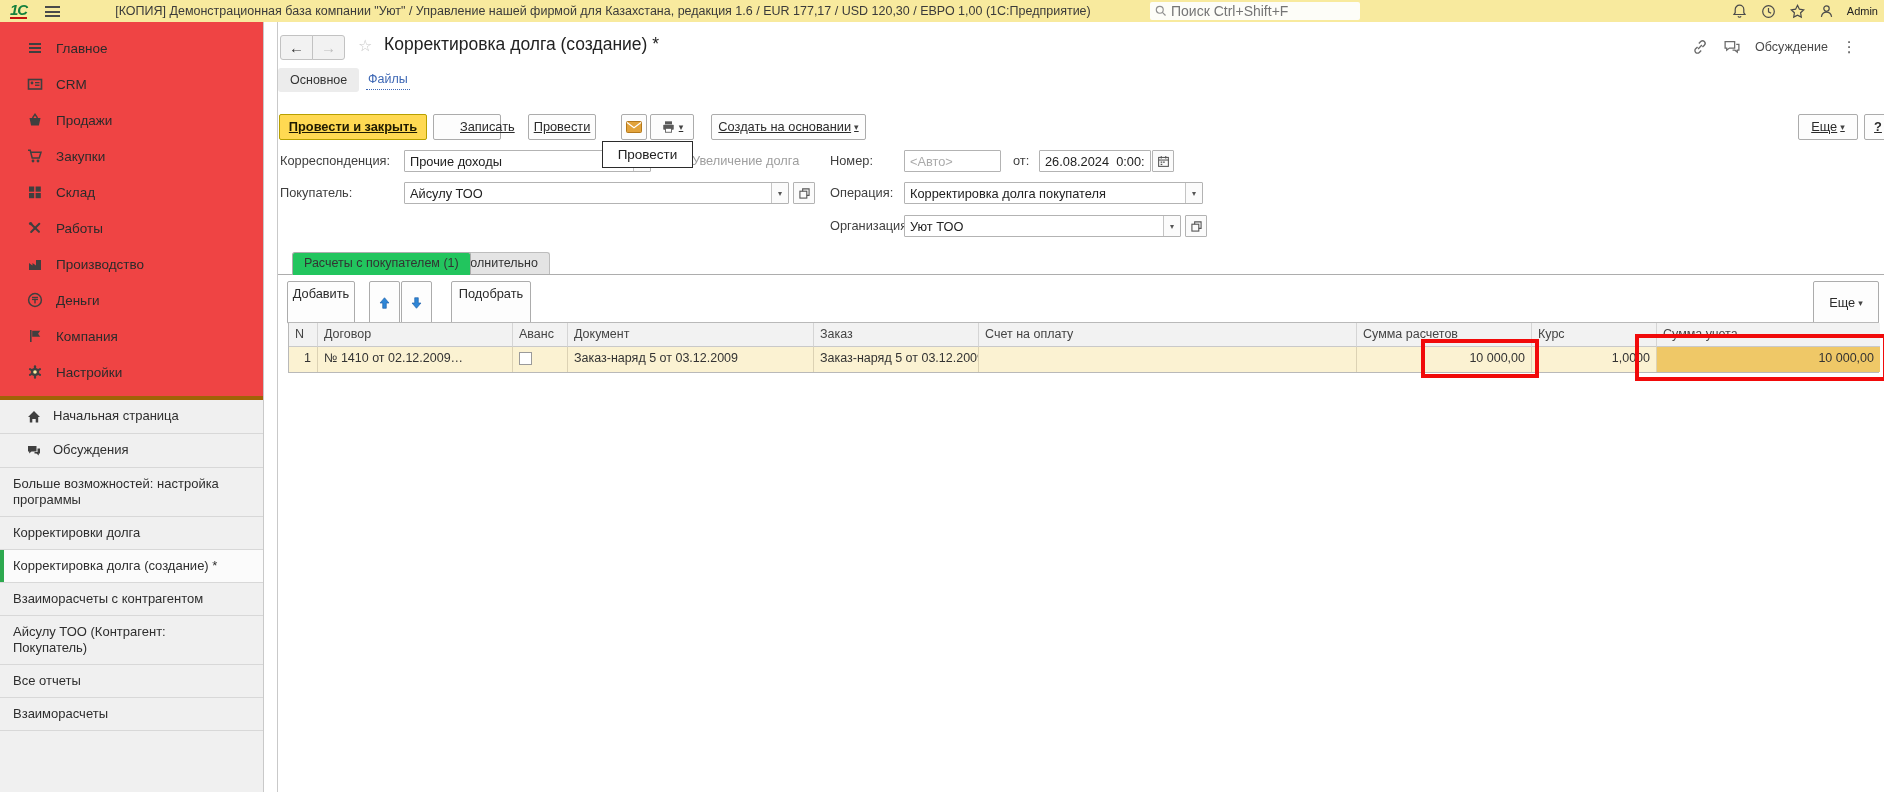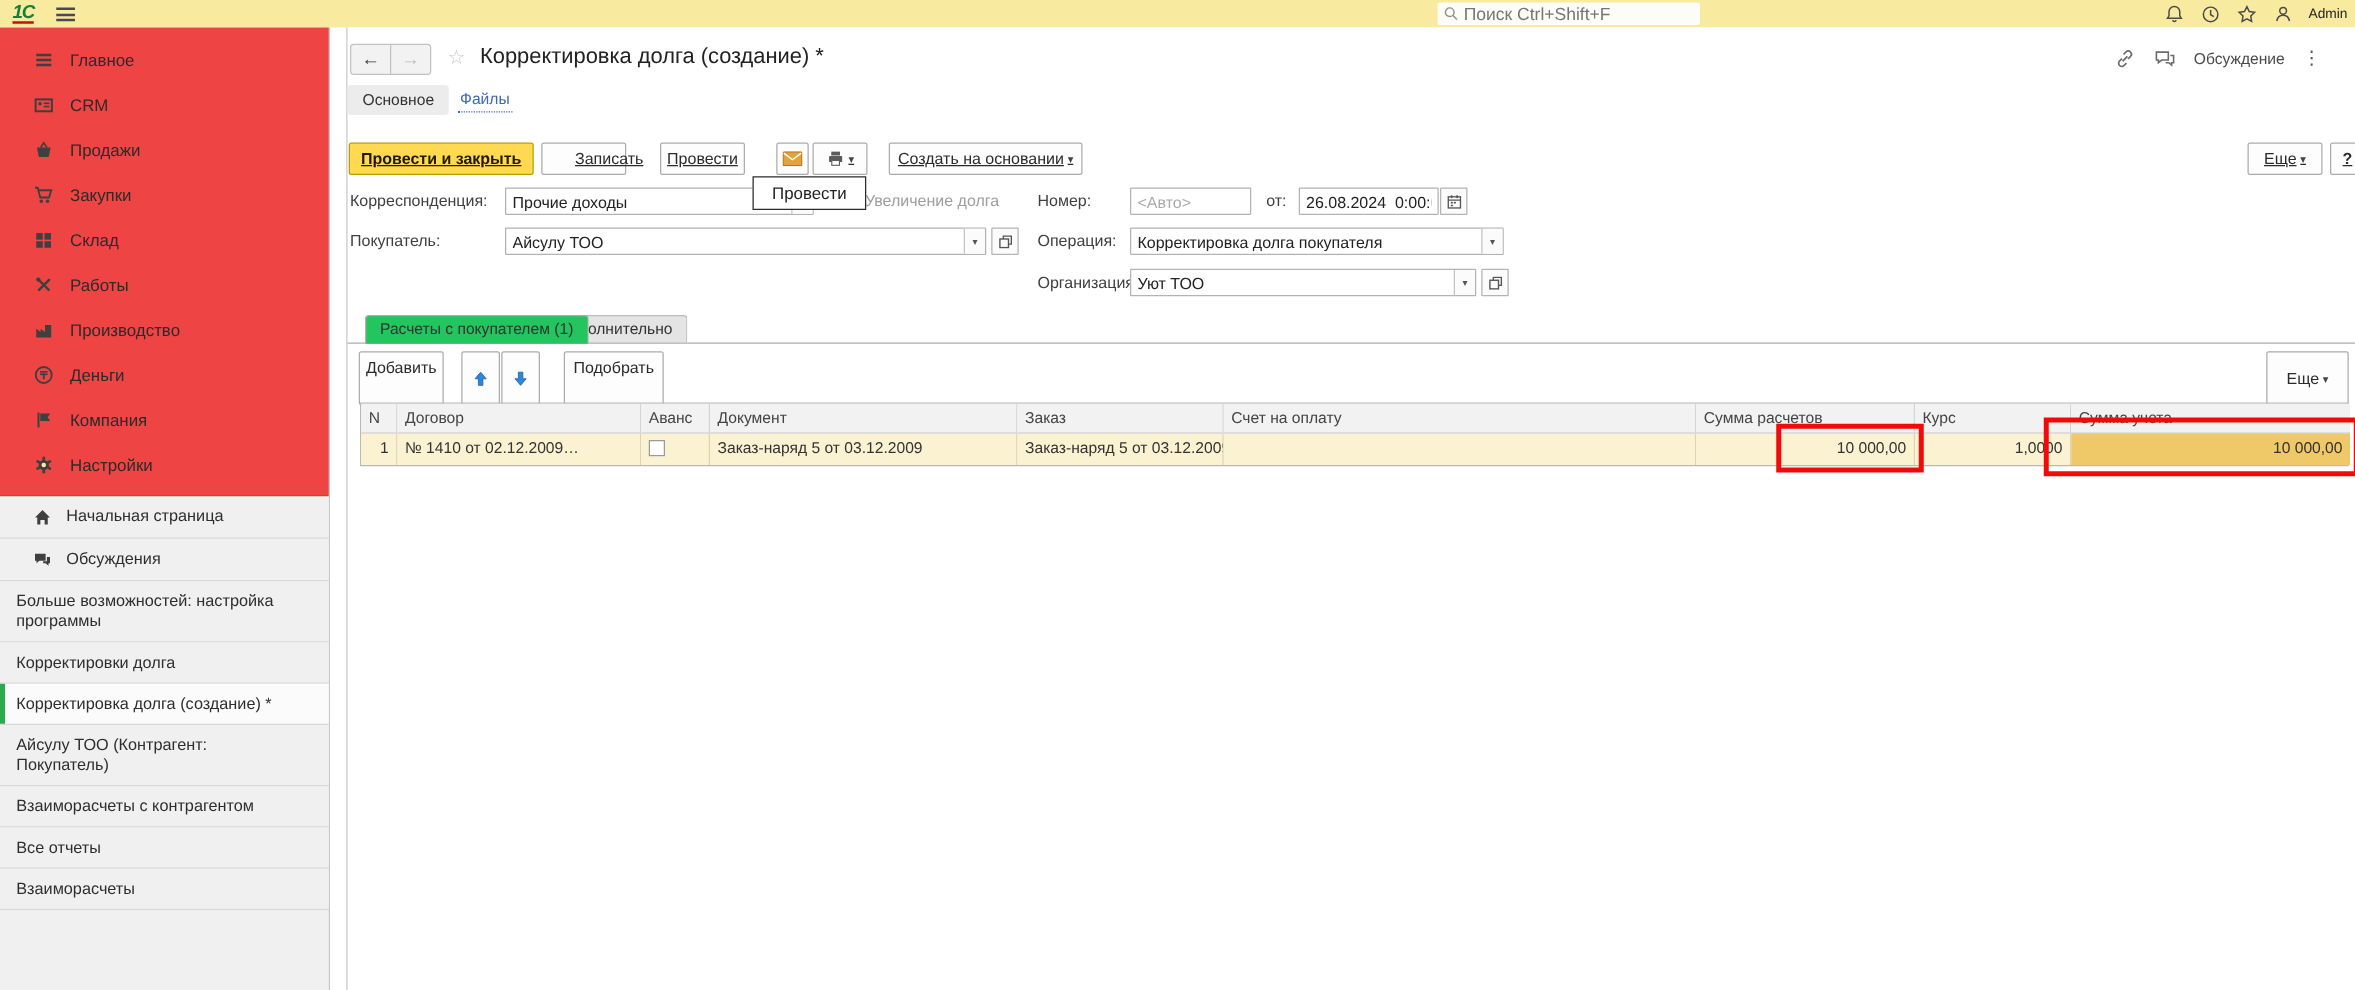--- a/index.html
+++ b/index.html
@@ -25,21 +25,21 @@
 
   
   .sidebar { position:absolute; left:0; top:22px; width:264px; height:770px;
     border-right:1px solid #C9C9C9; background:#F0F0F0; }
   .side-yellow { background:#ef4444; padding-top:8px; padding-bottom:6px; }
   .ynav { height:36px; display:flex; align-items:center; padding-left:26px; cursor:default; }
   .ynav .ico { width:18px; height:16px; margin-right:12px; display:flex; align-items:center; justify-content:center; }
   .ynav .lbl { font-size:13.5px; color:#2B2B2B; }
   .gnav { background:#F0F0F0; border-bottom:1px solid #D8D8D8; padding:8px 10px 8px 26px;
     display:flex; align-items:flex-start; min-height:33px; position:relative; }
-  .gnav:first-child { border-top:1px solid #a16207; }
+  .gnav:first-child { border-top:4px solid #a16207; }
   .gnav .ico { width:18px; height:16px; margin-right:9px; margin-top:1px; }
   .gnav .lbl { font-size:13px; color:#2E2E2E; line-height:16px; }
   .gnav.noicon { padding-left:13px; }
   .gnav.active { background:#FBFBFB; }
   .gnav.active:before { content:""; position:absolute; left:0; top:0; bottom:0; width:4px; background:#2DA94F; }
 
   
   .main { position:absolute; left:277px; top:22px; width:1607px; height:770px;
     border-left:1px solid #C9C9C9; background:#fff; }
 
@@ -105,20 +105,21 @@
   .redbox.b2 { left:1357px; top:312px; width:252px; height:47px; }
 
   svg { display:block; }
 </style>
 </head>
 <body>
 
 <div class="topbar">
   <span class="logo1c">1С</span>
   <span class="hamb"></span>
+  <span class="apptitle">[КОПИЯ] Демонстрационная база компании "Уют" / Управление нашей фирмой для Казахстана, редакция 1.6 / EUR 177,17 / USD 120,30 / ЕВРО 1,00  (1С:Предприятие)</span>
   <span class="searchbox">
     <svg width="14" height="14" viewBox="0 0 17 17">
         <g fill="none" stroke="#8F8F8F" stroke-width="1.4">
           <circle cx="7" cy="7" r="4.2"></circle>
           <path d="M10.2 10.2 14 14"></path>
         </g>
       </svg>
     <input placeholder="Поиск Ctrl+Shift+F" style="">
   </span>
   <span class="tb-icons">
@@ -275,24 +276,24 @@
     <div class="gnav noicon" style="max-width:264px;">
       <span class="lbl" style="max-width:230px; display:inline-block;">Больше возможностей: настройка программы</span>
     </div>
     <div class="gnav noicon">
       <span class="lbl">Корректировки долга</span>
     </div>
     <div class="gnav noicon active">
       <span class="lbl">Корректировка долга (создание) *</span>
     </div>
     <div class="gnav noicon">
+      <span class="lbl">Взаиморасчеты с контрагентом</span>
+    </div>
+    <div class="gnav noicon">
       <span class="lbl" style="max-width:200px; display:inline-block;">Айсулу ТОО (Контрагент: Покупатель)</span>
-    </div>
-    <div class="gnav noicon">
-      <span class="lbl">Взаиморасчеты с контрагентом</span>
     </div>
     <div class="gnav noicon">
       <span class="lbl">Все отчеты</span>
     </div>
     <div class="gnav noicon">
       <span class="lbl">Взаиморасчеты</span>
     </div>
   </div>
 </div>
 

